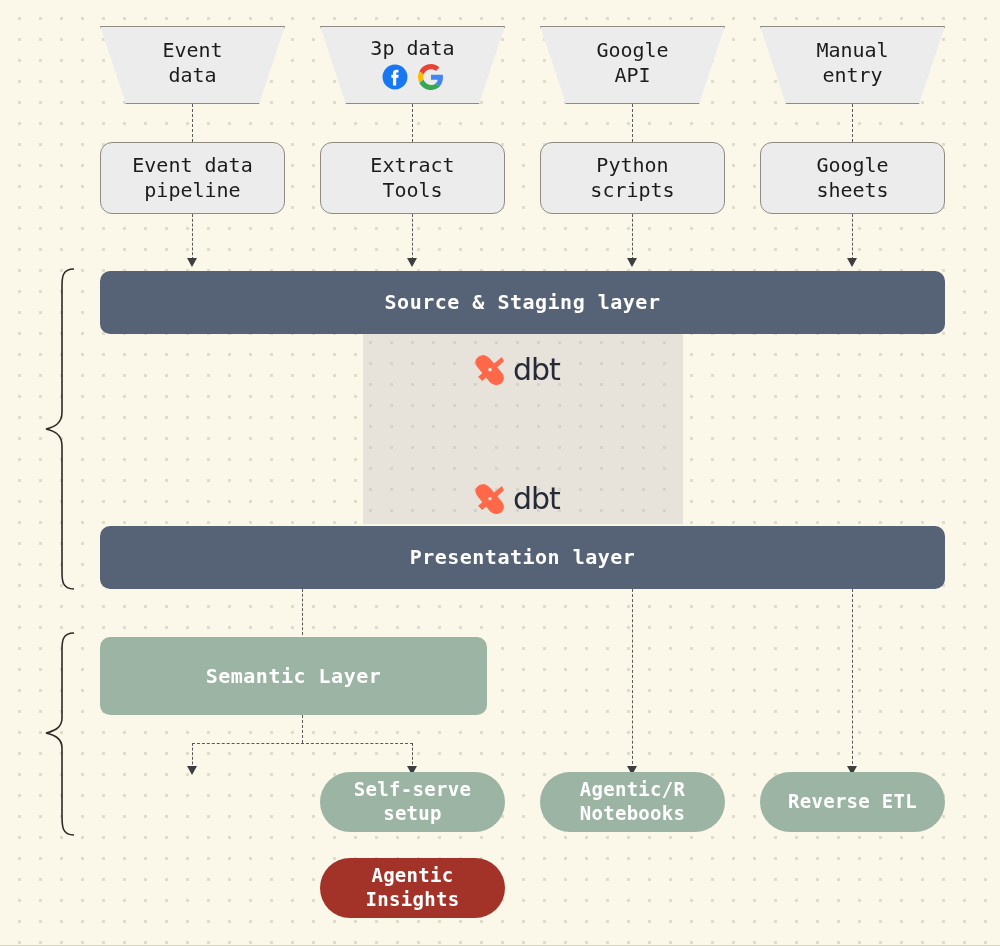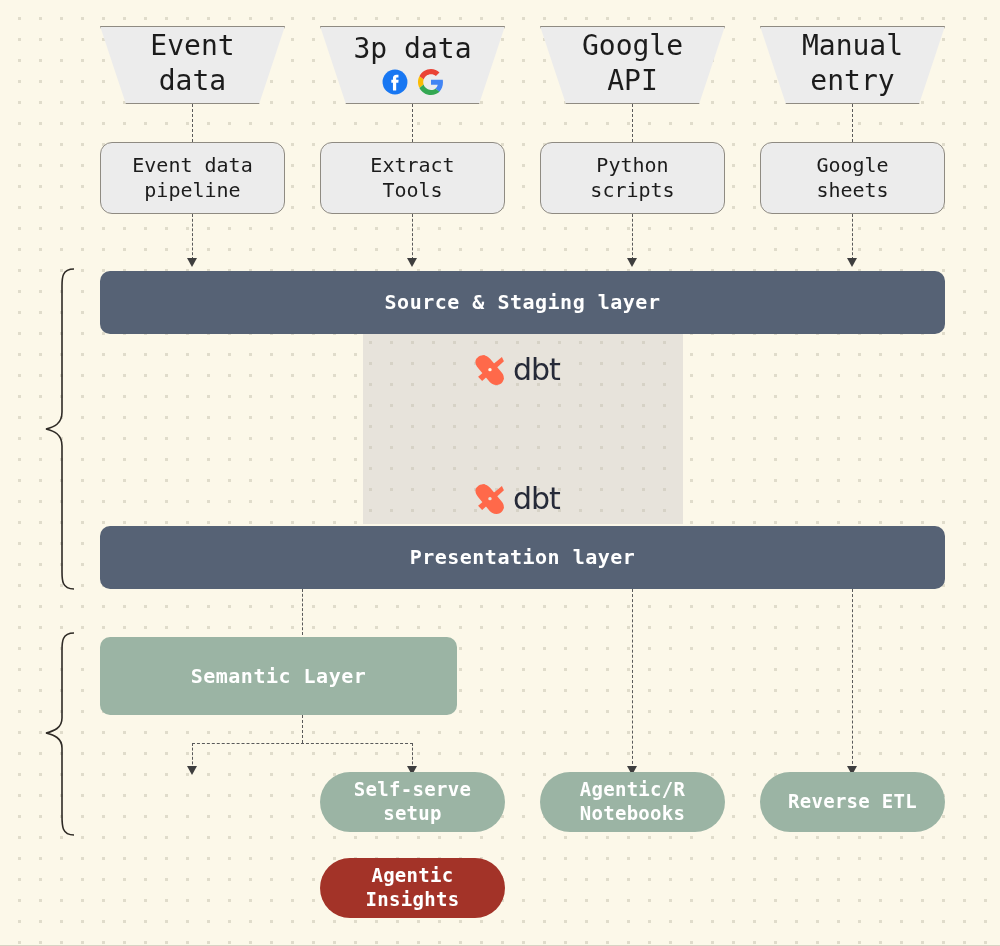--- a/index.html
+++ b/index.html
@@ -53,21 +53,21 @@
     z-index: 4;
     line-height: 1.25;
     white-space: pre-line;
   }
 
   .trapezoid {
     background: #ECECEC;
     border: 1.4px solid #8F8B82;
     clip-path: polygon(0% 0%, 100% 0%, 86% 100%, 14% 100%);
     color: #1C1C1C;
-    font-size: 28px;
+    font-size: 20px;
     padding-bottom: 4px;
   }
   .trap-label { display:block; }
 
   .tool-box {
     background: #ECECEC;
     border: 1.4px solid #8F8B82;
     border-radius: 12px;
     color: #1C1C1C;
     font-size: 20px;
@@ -272,21 +272,21 @@
   </div>
 
   <div class="vline" style="left:302px; top:589px; height:46px;"></div>
 
   <div class="vline" style="left:632px; top:589px; height:180px;"></div>
   <div class="arrowhead" style="left:627px; top:766px;"></div>
 
   <div class="vline" style="left:852px; top:589px; height:180px;"></div>
   <div class="arrowhead" style="left:847px; top:766px;"></div>
 
-  <div class="node semantic-box" style="left:100px; top:637px; width:357px; height:78px;">
+  <div class="node semantic-box" style="left:100px; top:637px; width:387px; height:78px;">
     <span>Semantic Layer</span>
   </div>
 
   <div class="vline" style="left:302px; top:715px; height:28px;"></div>
   <div class="hline" style="left:192px; top:743px; width:221px;"></div>
   <div class="vline" style="left:192px; top:743px; height:26px;"></div>
   <div class="arrowhead" style="left:187px; top:766px;"></div>
   <div class="vline" style="left:412px; top:743px; height:26px;"></div>
   <div class="arrowhead" style="left:407px; top:766px;"></div>
 

